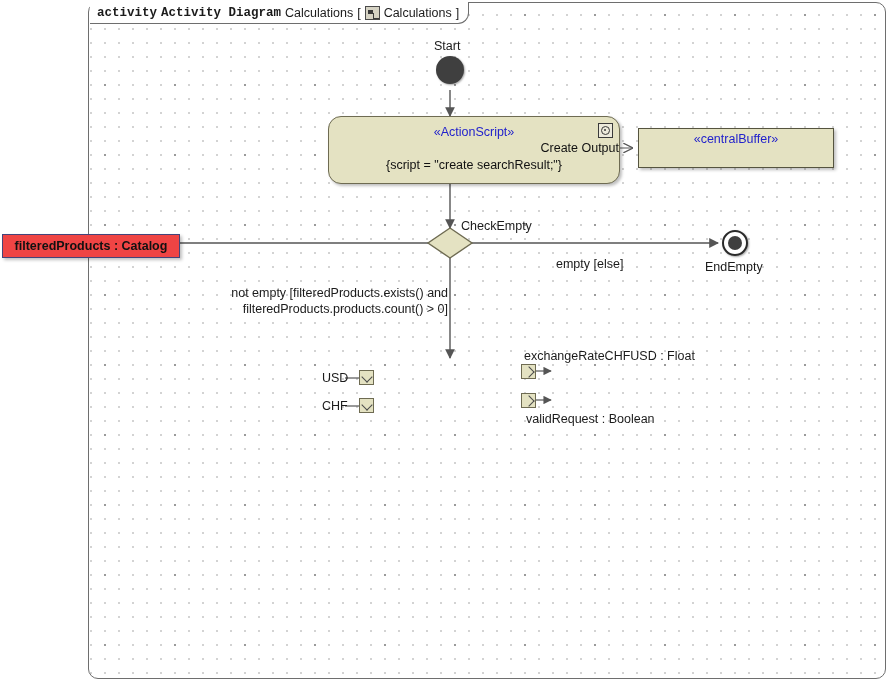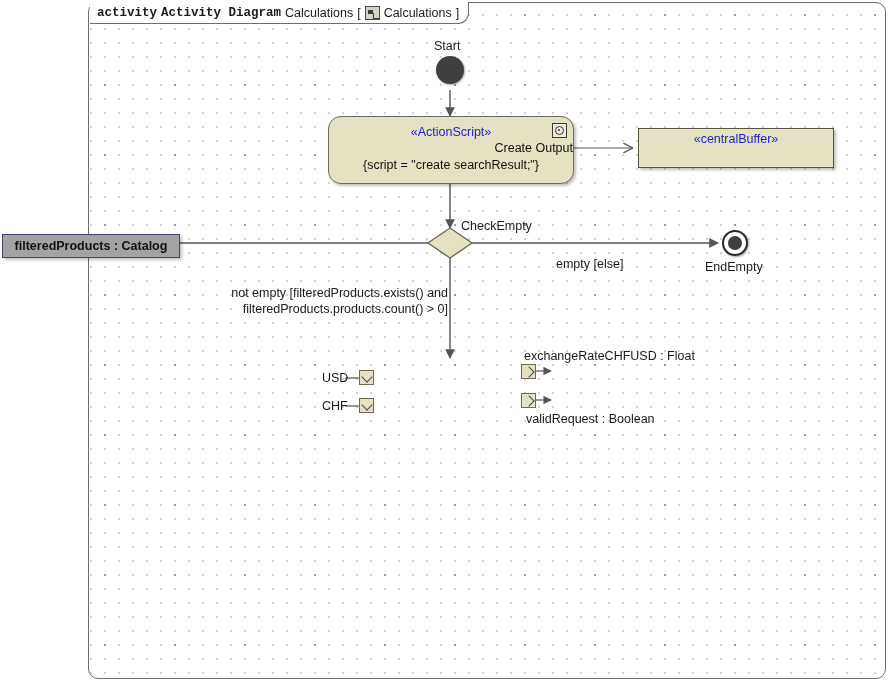--- a/index.html
+++ b/index.html
@@ -193,21 +193,21 @@
     color: #111111;
     font-size: 12.5px;
     font-weight: bold;
     text-align: center;
     line-height: 17px;
   }
 
   
   .object-node {
     position: absolute;
-    background: #a3a3a3;
+    background: #ef4444;
     border: 1.5px solid #44447a;
     box-sizing: border-box;
     display: flex;
     align-items: center;
     justify-content: center;
     font-size: 12.5px;
     font-weight: bold;
     color: #111111;
     box-shadow: 2px 2px 3px rgba(0,0,0,0.25);
   }
@@ -314,21 +314,21 @@
 
     <line x1="345" y1="378" x2="359" y2="378" stroke="#555555" stroke-width="1.2"></line>
     <line x1="345" y1="406" x2="359" y2="406" stroke="#555555" stroke-width="1.2"></line>
 
     <polygon points="450,228 472,243 450,258 428,243" fill="#e4e2c2" stroke="#6e6b52" stroke-width="1.4"></polygon>
   </svg>
 
   <div class="label-plain" style="left:434px; top:39px;">Start</div>
   <div class="initial-node" style="left:436px; top:56px;"></div>
 
-  <div class="action-node" style="left:328px; top:116px; width:246px; height:68px;">
+  <div class="action-node" style="left:328px; top:116px; width:292px; height:68px;">
     <div class="stereo" style="margin-top:7px;">«ActionScript»</div>
     <div class="nm">Create Output</div>
     <div class="body">{script = "create searchResult;"}</div>
     <div class="script-icon"></div>
   </div>
 
   <div class="buffer-node" style="left:638px; top:128px; width:196px; height:40px;">
     <div class="stereo" style="margin-top:2px;">«centralBuffer»</div>
   </div>
 

